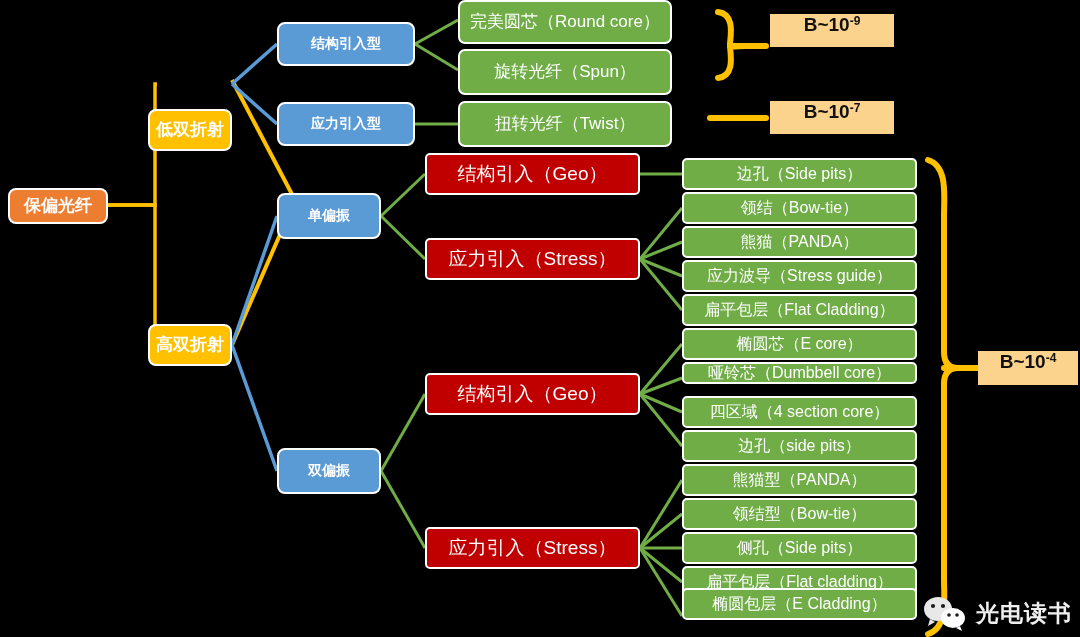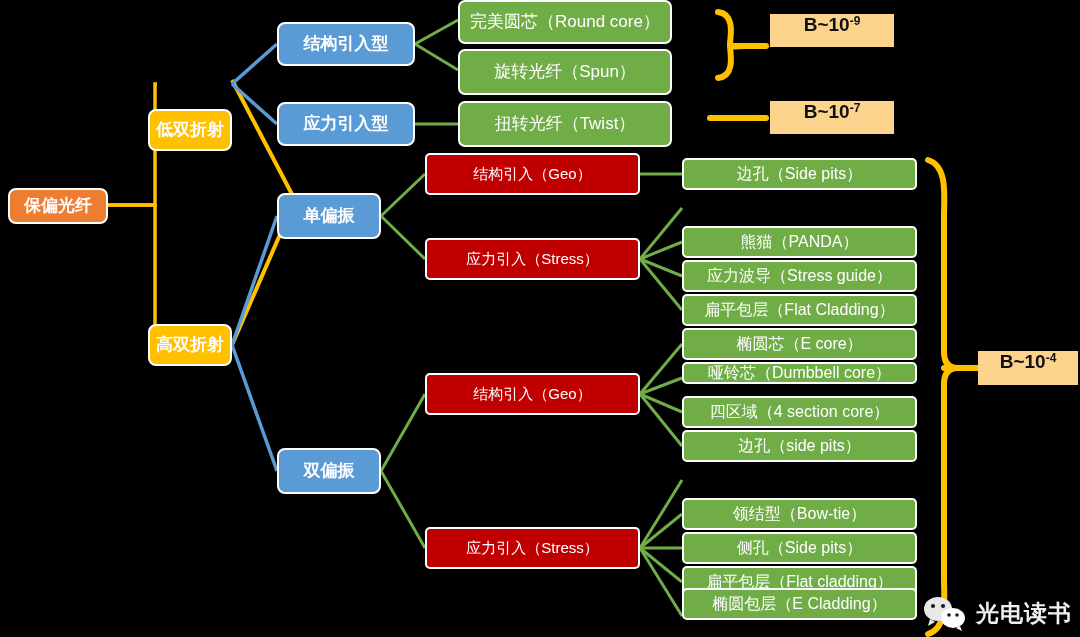--- a/index.html
+++ b/index.html
@@ -7,22 +7,22 @@
        font-family:"Liberation Sans","DejaVu Sans",sans-serif;}
   #stage{position:relative;width:1080px;height:637px;background:#000;}
   svg.edges{position:absolute;left:0;top:0;width:1080px;height:637px;pointer-events:none;}
 
   .node{position:absolute;box-sizing:border-box;display:flex;align-items:center;
         justify-content:center;text-align:center;color:#fff;line-height:1.1;
         border:2px solid #ffffff;border-radius:7px;z-index:3;white-space:nowrap;}
 
   .n-root{background:#ED7D31;font-weight:bold;font-size:17px;border-radius:8px;}
   .n-level{background:#FFC000;font-weight:bold;font-size:17px;border-radius:8px;}
-  .n-blue{background:#5B9BD5;font-weight:bold;font-size:17px;border-radius:8px;}
-  .n-red{background:#C00000;font-weight:normal;font-size:15px;border-radius:5px;}
+  .n-blue{background:#5B9BD5;font-weight:bold;font-size:14px;border-radius:8px;}
+  .n-red{background:#C00000;font-weight:normal;font-size:19px;border-radius:5px;}
   .n-green{background:#70AD47;font-weight:normal;font-size:16px;border-radius:5px;}
   .n-green.tall{font-size:17px;border-radius:7px;}
 
   .btag{position:absolute;box-sizing:border-box;background:#FBD38D;
         color:#111;font-weight:bold;font-size:19px;display:flex;align-items:flex-start;
         justify-content:center;border:none;z-index:3;white-space:nowrap;}
   .btag sup{font-size:12px;vertical-align:super;}
 
   .wm{position:absolute;right:8px;bottom:6px;display:flex;align-items:center;
       gap:8px;z-index:5;}
@@ -130,20 +130,23 @@
   <div class="node n-green tall" style="left:458px;top:49px;width:214px;height:46px;">
     <span>旋转光纤（Spun）</span>
   </div>
   <div class="node n-green tall" style="left:458px;top:101px;width:214px;height:46px;">
     <span>扭转光纤（Twist）</span>
   </div>
 
   <div class="node n-green" style="left:682px;top:158px;width:235px;height:32px;">
     <span>边孔（Side pits）</span>
   </div>
+  <div class="node n-green" style="left:682px;top:192px;width:235px;height:32px;">
+    <span>领结（Bow-tie）</span>
+  </div>
   <div class="node n-green" style="left:682px;top:226px;width:235px;height:32px;">
     <span>熊猫（PANDA）</span>
   </div>
   <div class="node n-green" style="left:682px;top:260px;width:235px;height:32px;">
     <span>应力波导（Stress guide）</span>
   </div>
   <div class="node n-green" style="left:682px;top:294px;width:235px;height:32px;">
     <span>扁平包层（Flat Cladding）</span>
   </div>
 
@@ -153,20 +156,23 @@
   <div class="node n-green" style="left:682px;top:362px;width:235px;height:22px;">
     <span>哑铃芯（Dumbbell core）</span>
   </div>
   <div class="node n-green" style="left:682px;top:396px;width:235px;height:32px;">
     <span>四区域（4 section core）</span>
   </div>
   <div class="node n-green" style="left:682px;top:430px;width:235px;height:32px;">
     <span>边孔（side pits）</span>
   </div>
 
+  <div class="node n-green" style="left:682px;top:464px;width:235px;height:32px;">
+    <span>熊猫型（PANDA）</span>
+  </div>
   <div class="node n-green" style="left:682px;top:498px;width:235px;height:32px;">
     <span>领结型（Bow-tie）</span>
   </div>
   <div class="node n-green" style="left:682px;top:532px;width:235px;height:32px;">
     <span>侧孔（Side pits）</span>
   </div>
   <div class="node n-green" style="left:682px;top:566px;width:235px;height:32px;">
     <span>扁平包层（Flat cladding）</span>
   </div>
   <div class="node n-green" style="left:682px;top:588px;width:235px;height:32px;">

